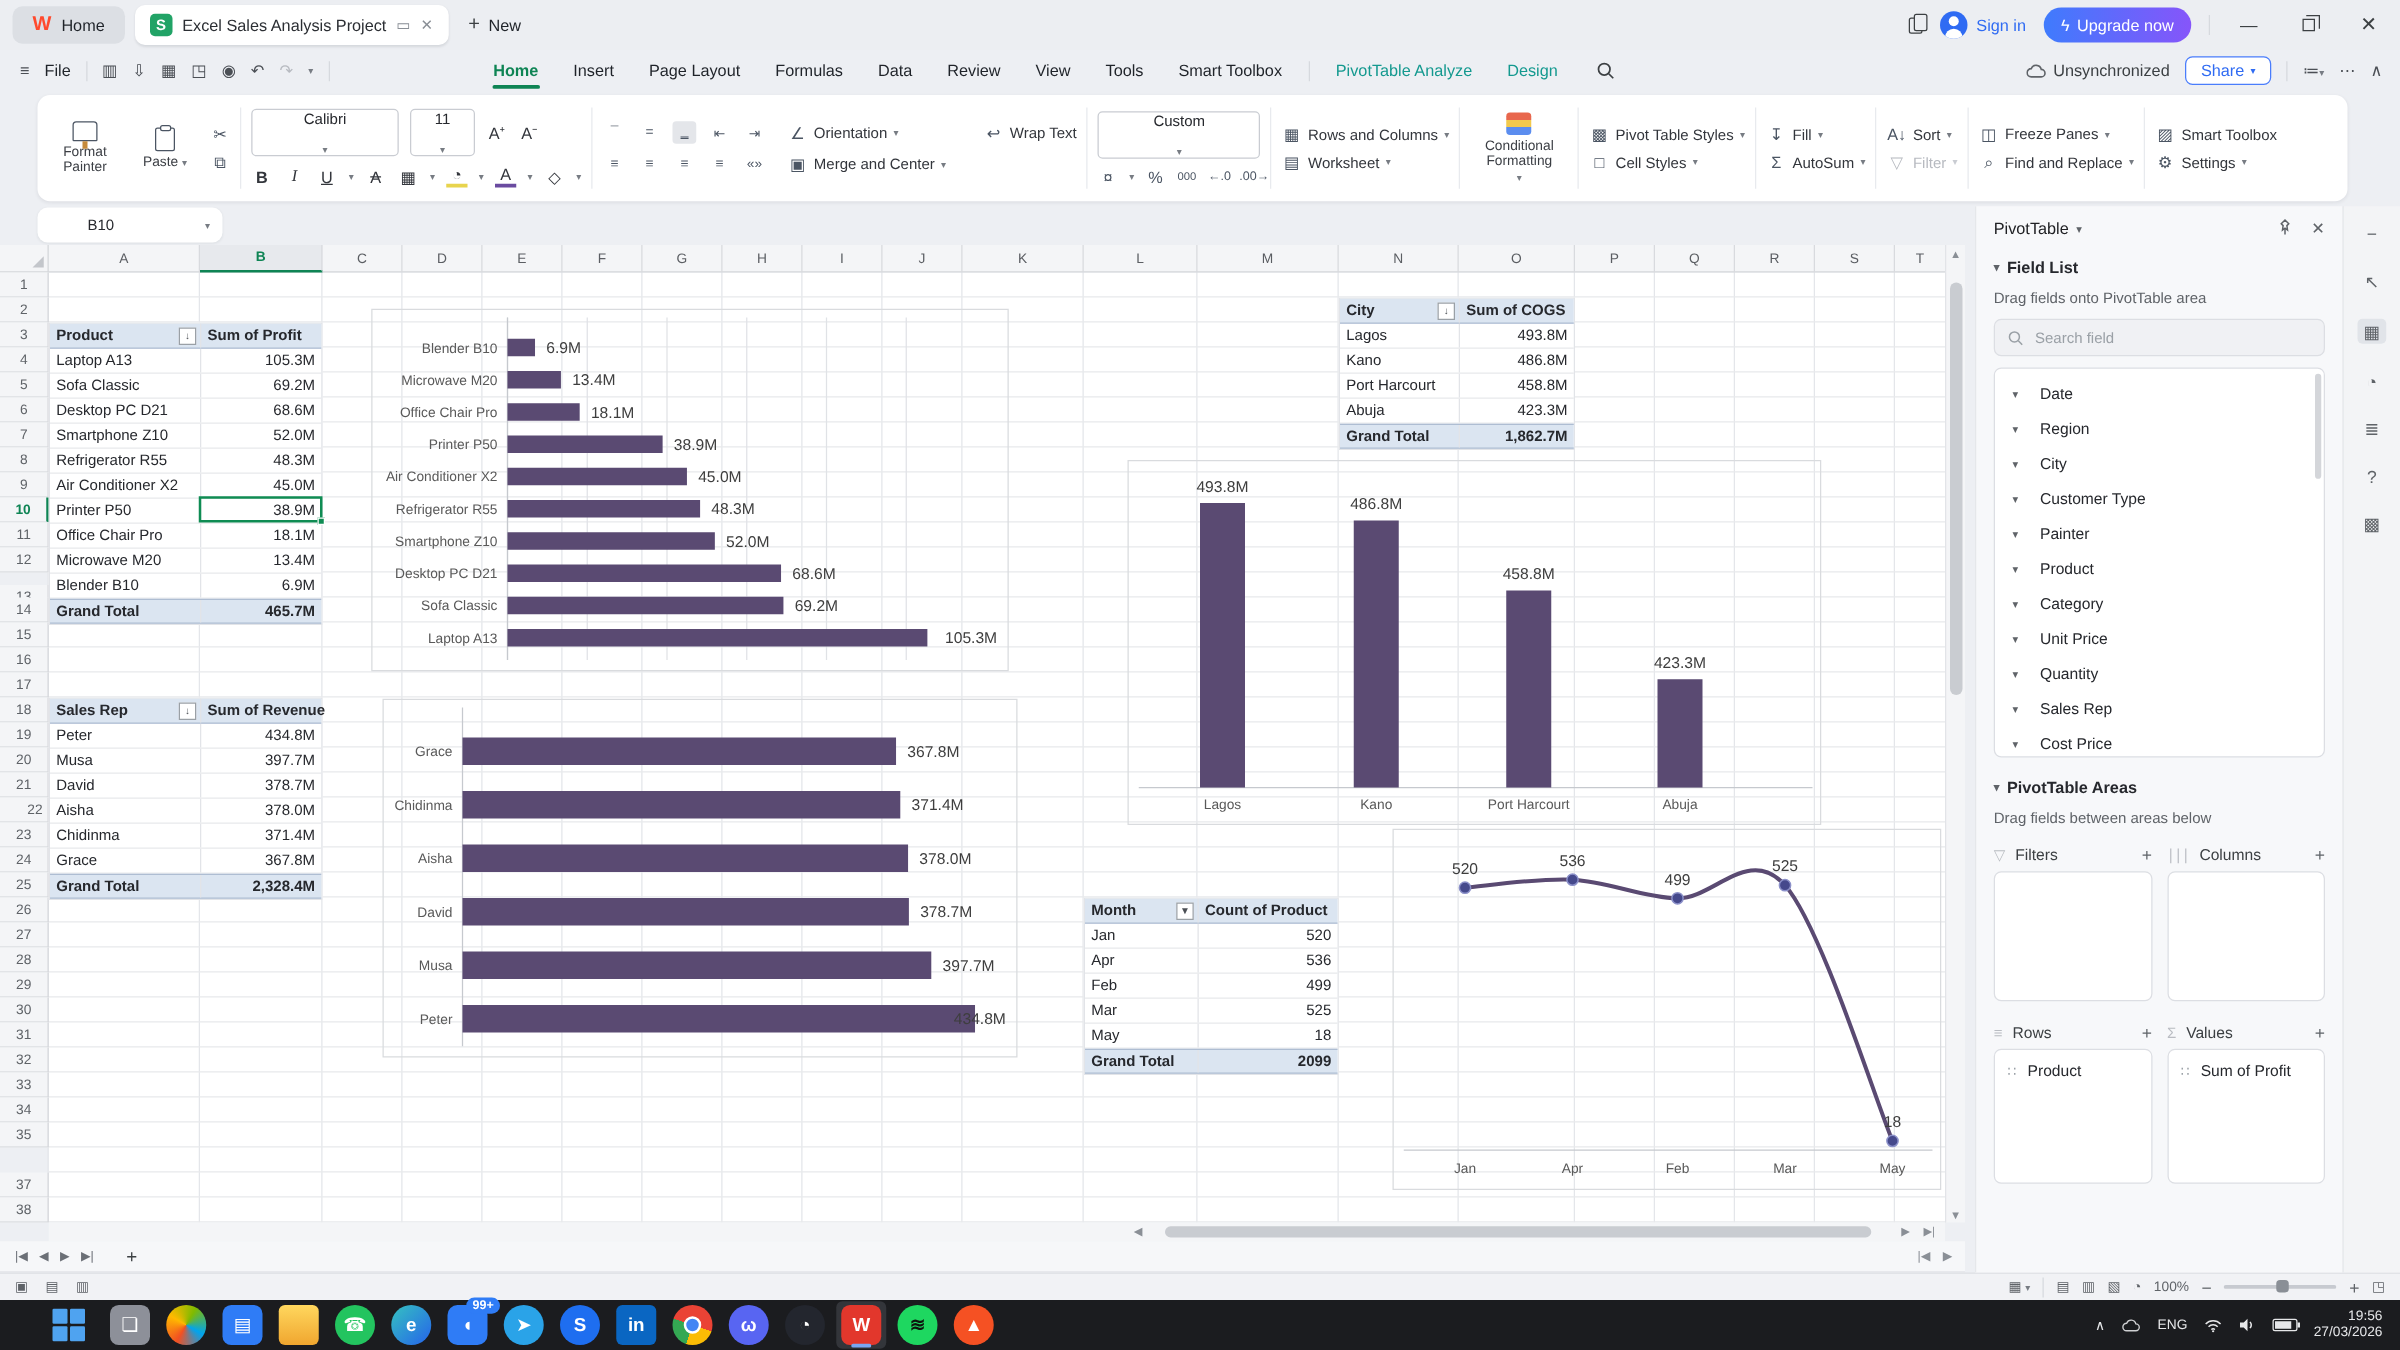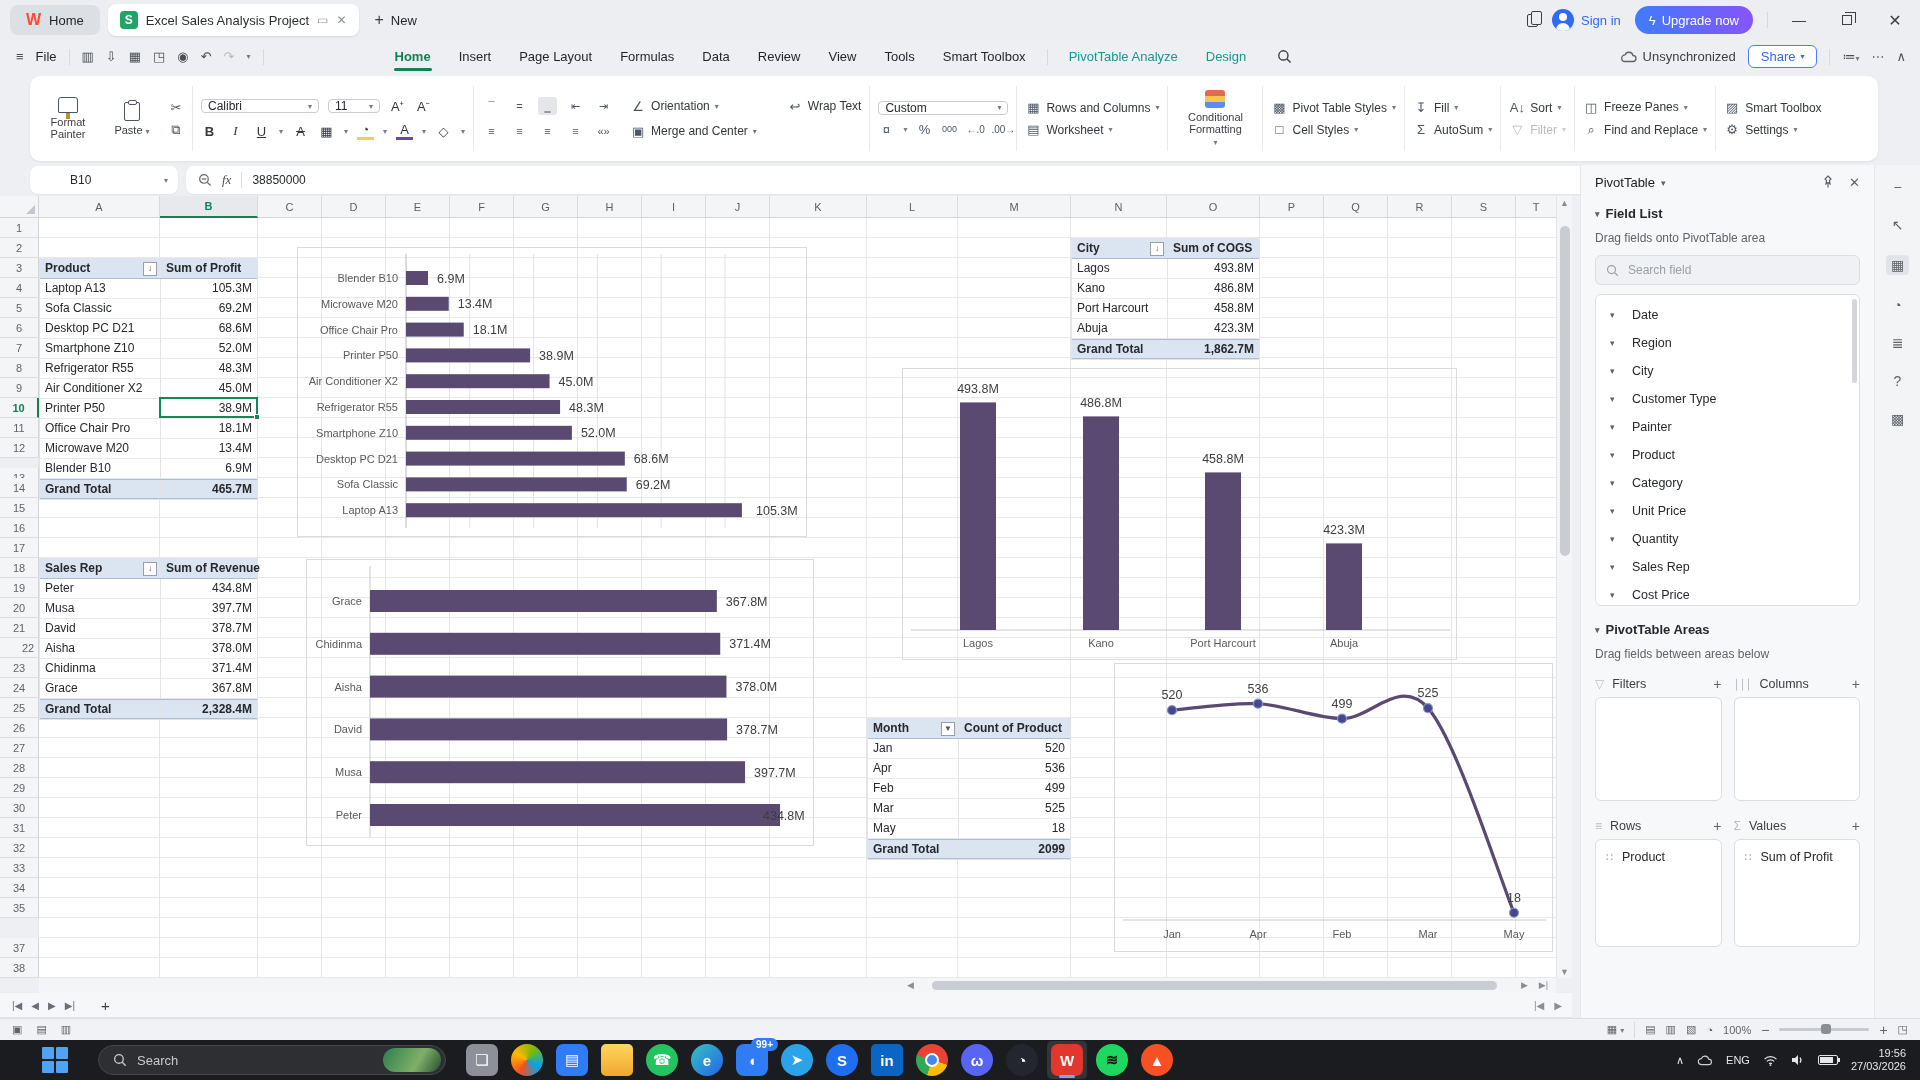--- a/index.html
+++ b/index.html
@@ -41,21 +41,21 @@
   
   .ribbon{position:absolute;left:30px;top:76px;width:1848px;height:85px;background:#fff;border-radius:10px;box-shadow:0 1px 3px rgba(25,30,40,.07);display:flex;align-items:stretch;padding:7px 10px;}
   .rsep{width:1px;background:#e8eaee;margin:3px 8px;}
   .rgroup{display:flex;align-items:center;gap:8px;}
   .rbig{display:flex;flex-direction:column;align-items:center;justify-content:center;width:56px;text-align:center;font-size:11px;color:#3b3e44;gap:3px;}
   .rcol{display:flex;flex-direction:column;justify-content:center;gap:7px;}
   .rrow{display:flex;align-items:center;gap:9px;}
   .rbtn{display:flex;align-items:center;gap:5px;font-size:12px;color:#33363c;white-space:nowrap;}
   .gly{color:#4b5563;font-size:13px;width:16px;text-align:center;}
   .dd{font-size:8px;color:#777c83;}
-  .selbox{border:1px solid #c9ccd2;border-radius:4px;height:14px;display:flex;align-items:center;padding:0 6px;gap:6px;font-size:12px;color:#26282d;background:#fff;justify-content:space-between;}
+  .selbox{border:1px solid #c9ccd2;border-radius:4px;height:38px;display:flex;align-items:center;padding:0 6px;gap:6px;font-size:12px;color:#26282d;background:#fff;justify-content:space-between;flex-direction:column;}
   .fontbtn{font-size:13px;color:#33363c;width:17px;text-align:center;}
   .aico{width:19px;height:18px;display:flex;align-items:center;justify-content:center;color:#4b5563;font-size:11px;border-radius:3px;}
   .aico.on{background:#e4e6ea;}
   .brush{width:20px;height:16px;border:1.5px solid #4b5563;border-radius:3px 3px 1px 1px;position:relative;}
   .brush:after{content:"";position:absolute;left:7px;top:15px;width:4px;height:6px;background:#c58a3b;}
   .clip{width:16px;height:19px;border:1.5px solid #4b5563;border-radius:2px;position:relative;}
   .clip:after{content:"";position:absolute;left:3px;top:-3px;width:7px;height:3px;background:#fff;border:1.5px solid #4b5563;border-radius:2px;}
   .cf-ico{width:20px;height:18px;background:linear-gradient(180deg,#e8674d 33%,#f2c94c 33% 66%,#5b8def 66%);border-radius:3px;}
   .ucolor{border-bottom:3px solid #6a4ba0;} .fillc{border-bottom:3px solid #e8d44d;}
   
@@ -411,30 +411,20 @@
         <span>Settings</span>
           <span class="dd">▾</span>
       </span>
     </div>
   </div>
 
   <div class="namebox">
     <span>B10</span>
       <span class="dd">▾</span>
   </div>
-  <div class="fxbar">
-    <svg width="14" height="14" viewBox="0 0 15 15">
-      <circle cx="6.4" cy="6.4" r="4.6" fill="none" stroke="#5f6368" stroke-width="1.3"></circle>
-        <line x1="4" y1="6.4" x2="9" y2="6.4" stroke="#5f6368" stroke-width="1.3"></line>
-        <line x1="10" y1="10" x2="13.4" y2="13.4" stroke="#5f6368" stroke-width="1.3"></line>
-    </svg>
-    <span class="fx">fx</span>
-    <span class="fxsep"></span>
-    <span>38850000</span>
-  </div>
 
   <div id="sheet-mount">
       <div class="gridbg"></div>
       <div class="vline" style="left: 38px;"></div>
       <div class="vline" style="left: 159px;"></div>
       <div class="vline" style="left: 257px;"></div>
       <div class="vline" style="left: 321px;"></div>
       <div class="vline" style="left: 385px;"></div>
       <div class="vline" style="left: 449px;"></div>
       <div class="vline" style="left: 513px;"></div>
@@ -1040,28 +1030,20 @@
     <span>▩</span>
   </div>
 
   <div class="taskbar">
     <div class="startbtn">
         <span></span>
         <span></span>
         <span></span>
         <span></span>
       </div>
-    <div class="tsearch">
-      <svg width="14" height="14" viewBox="0 0 15 15">
-          <circle cx="6.4" cy="6.4" r="4.6" fill="none" stroke="#c9cbcf" stroke-width="1.4"></circle>
-          <line x1="10" y1="10" x2="13.6" y2="13.6" stroke="#c9cbcf" stroke-width="1.4"></line>
-        </svg>
-      <span>Search</span>
-      <span class="thumb"></span>
-    </div>
     <div id="taskbar-apps" style="display:flex;align-items:center;gap:5px;margin-left:16px">
         <div class="appwrap">
           <div class="appico" style="background: rgb(141, 144, 153); border-radius: 7px; color: rgb(255, 255, 255);">❏</div>
         </div>
         <div class="appwrap">
           <div class="appico" style="background: conic-gradient(from 210deg, rgb(242, 80, 34), rgb(255, 185, 0), rgb(127, 186, 0), rgb(0, 164, 239), rgb(242, 80, 34)); border-radius: 50%; color: rgb(255, 255, 255);"></div>
         </div>
         <div class="appwrap">
           <div class="appico" style="background: rgb(47, 124, 246); border-radius: 7px; color: rgb(255, 255, 255);">▤</div>
         </div>

